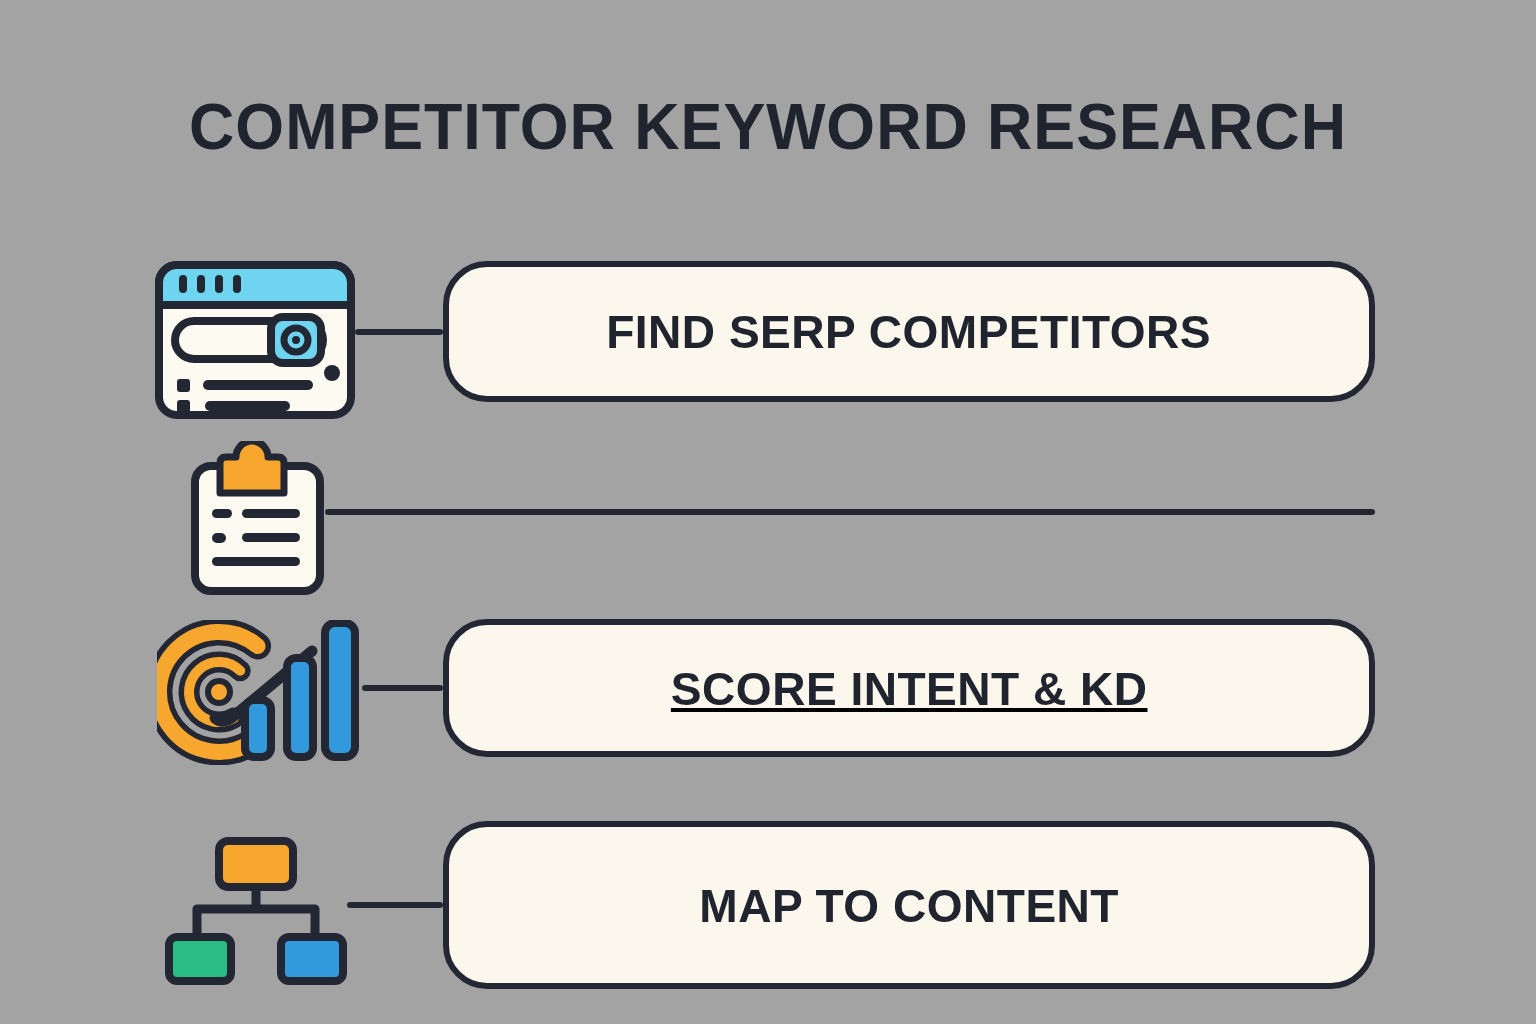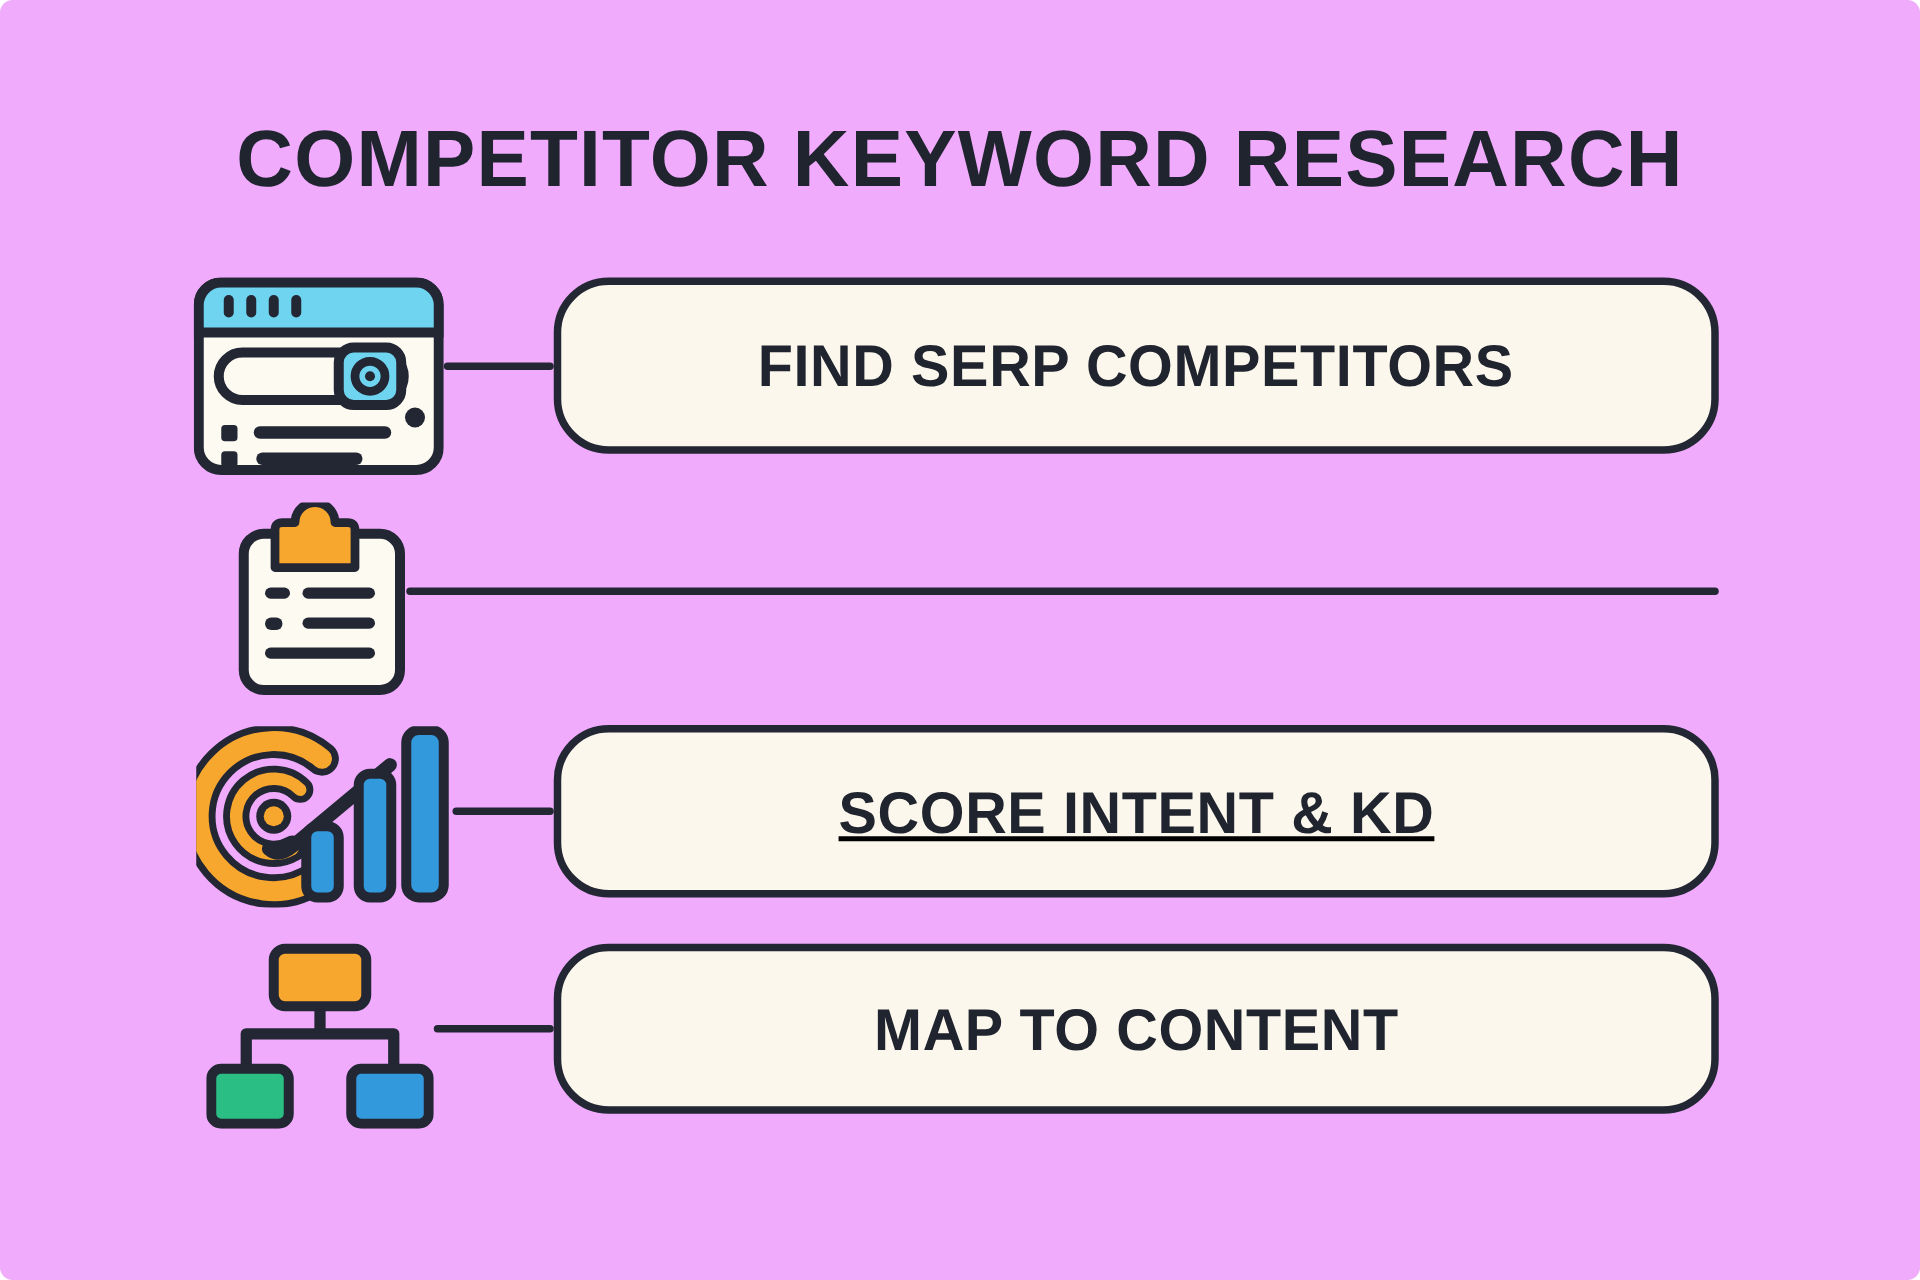--- a/index.html
+++ b/index.html
@@ -1,35 +1,35 @@
 <!DOCTYPE html>
 <html><head>
 <meta charset="utf-8">
 <style>
   * { margin:0; padding:0; box-sizing:border-box; }
   html,body { width:1536px; height:1024px; }
   body { font-family:"Liberation Sans", sans-serif; }
   .canvas {
     position:relative; width:1536px; height:1024px;
-    background:#f0abfc; overflow:hidden;border-radius:10px;
+    background:#a3a3a3; overflow:hidden;
   }
   .title {
     position:absolute; top:90px; left:0; width:100%;
     text-align:center; font-size:64px; font-weight:700;
     letter-spacing:1px; color:#20242F;
     transform:scaleX(0.98);
   }
   .row {
     position:absolute; left:150px; right:161px;
-    display:flex; align-items:center;
+    display:flex; align-items:center;margin-top:39px;
   }
   .row1 { top:222px; height:141px; }
   .row2 { top:403px; height:139px; }
   .row3 { top:580px; height:138px;text-decoration:underline; }
-  .row4 { top:755px; height:136px; }
+  .row4 { top:782px; height:168px; }
   .icon-wrap { flex:none; display:flex; align-items:center; }
   .row1 .icon-wrap { margin-left:5px;  width:200px; transform:translateY(8px); }
   .row2 .icon-wrap { margin-left:40px; width:135px; transform:translateY(7px); }
   .row3 .icon-wrap { margin-left:7px;  width:205px; transform:translateY(4px); }
   .row4 .icon-wrap { margin-left:15px; width:182px; transform:translateY(5px); }
   .connector { flex:1; height:6px; background:#232734; border-radius:3px; }
   .step-box {
     flex:none; width:932px; height:100%;
     border:6px solid #232734; border-radius:44px;
     background:#FBF7EC;

